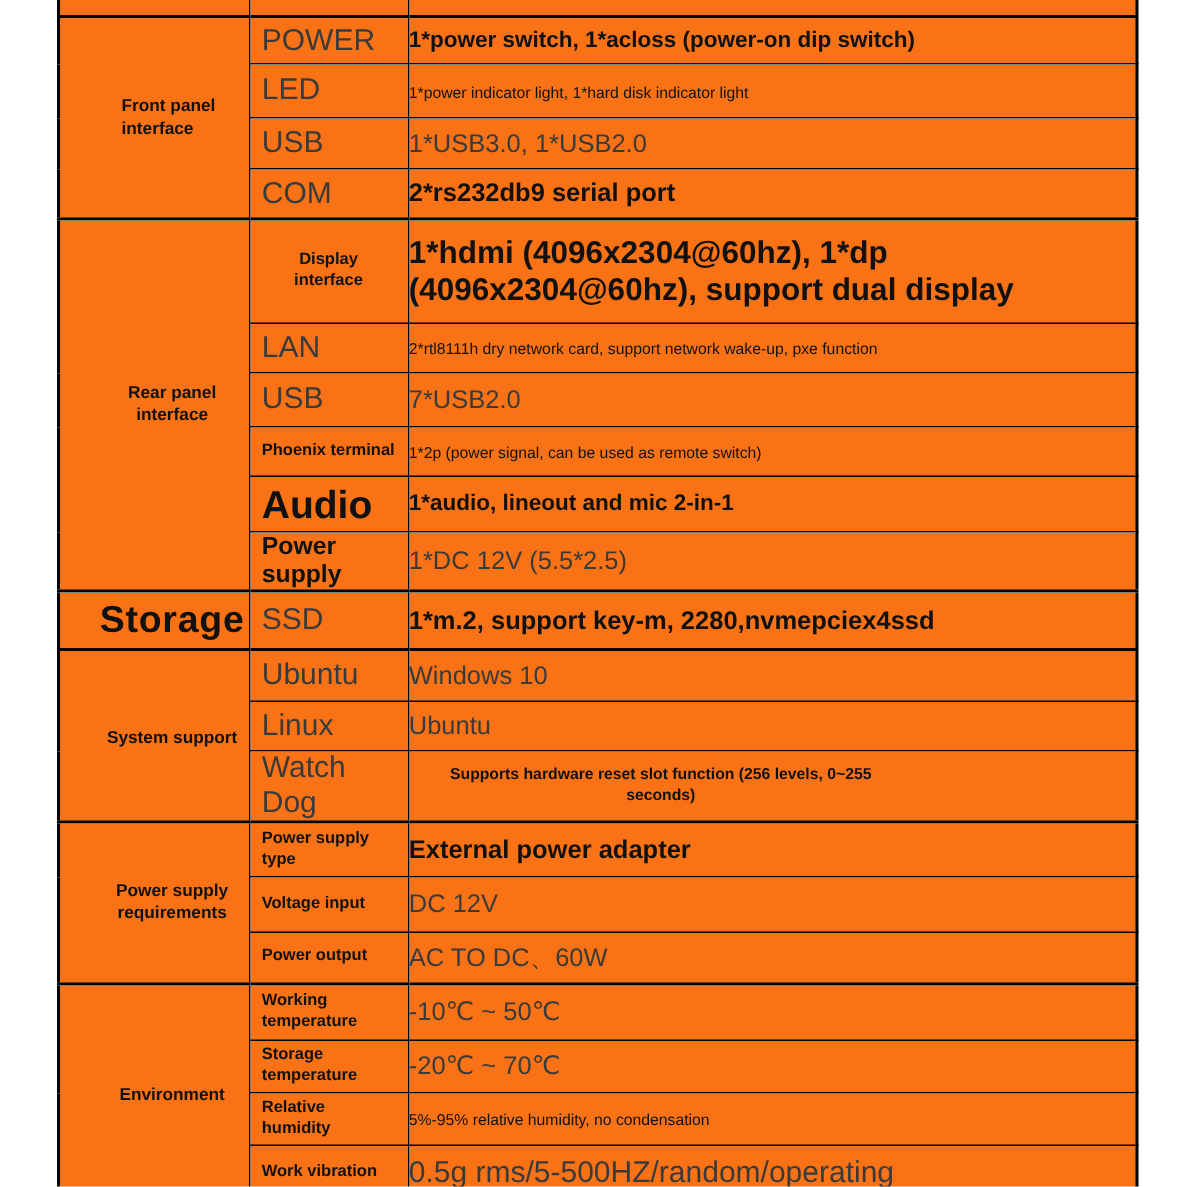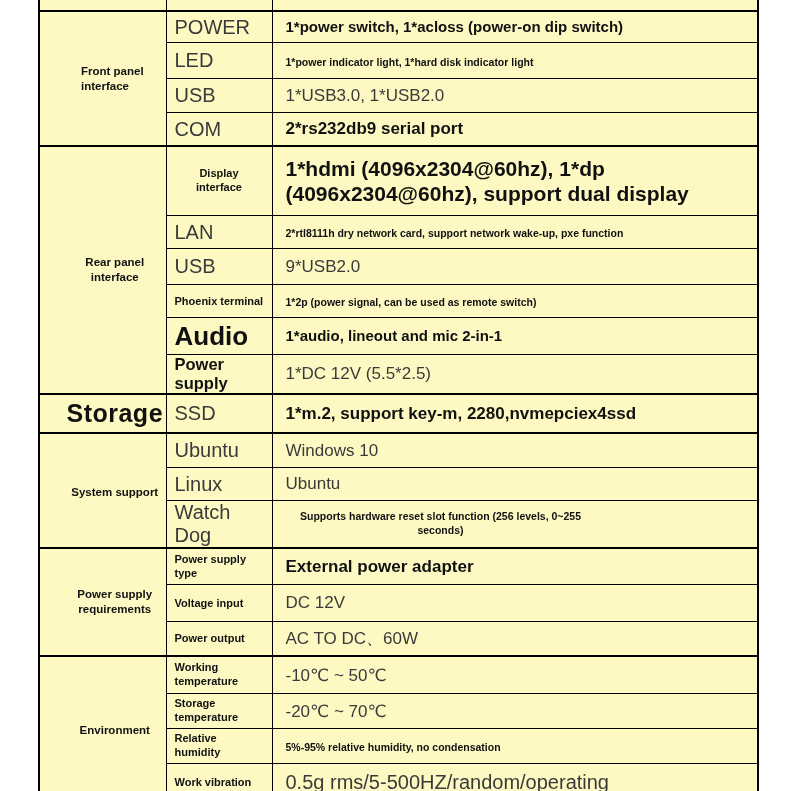--- a/index.html
+++ b/index.html
@@ -4,21 +4,21 @@
 <style>
   html,body{margin:0;padding:0;background:#fff;}
   body{
     width:788px;height:791px;position:relative;overflow:hidden;
     font-family:"Liberation Sans","DejaVu Sans",sans-serif;color:#1a1a1a;
   }
   .table-wrap{position:absolute;left:38px;top:0;}
   table{border-collapse:collapse;table-layout:fixed;width:719px;
         border-left:2px solid #000;border-right:2px solid #000;border-bottom:2px solid #000;border-top:none;}
   col.c-group{width:127px;} col.c-item{width:106px;} col.c-value{width:486px;}
-  td{border:1px solid #000;padding:0;vertical-align:middle;overflow:hidden;background:#fef9c3;}
+  td{border:1px solid #000;padding:0;vertical-align:middle;overflow:hidden;background:#f97316;}
   tr.sliver td{border-top:none;height:10px;}
   tr.gstart td{border-top:2px solid #000;}
   tr.h30 td{height:30px;} tr.h32 td{height:32px;} tr.h33 td{height:33px;}
   tr.h34 td{height:34px;} tr.h35 td{height:35px;} tr.h36 td{height:36px;}
   tr.h37 td{height:37px;} tr.h68 td{height:68px;}
 
   
   .gcell{text-align:center;}
   .glabel{font-size:11.5px;font-weight:700;color:#111;line-height:1.25;display:inline-block;text-align:center;margin-left:24px;}
   .gl-left{display:block;text-align:left;padding-left:17px;max-width:78px;}
@@ -28,27 +28,27 @@
   
   .icell{padding-left:8px;text-align:left;}
   .icell-center{text-align:center;padding-left:0;}
   .i-lg{font-size:20px;font-weight:400;color:#3a3a3a;}
   .i-audio{font-size:26px;font-weight:700;color:#111;}
   .i-md-b{font-size:16.5px;font-weight:700;color:#111;}
   .i-sm{font-size:11px;font-weight:700;color:#111;line-height:1.25;display:inline-block;vertical-align:middle;}
   .i-sm.wrapn{max-width:72px;}
 
   
-  .vcell{padding-left:13px;padding-right:6px;text-align:left;}
+  .vcell{padding-right:6px;text-align:left;}
   .v-reg{font-size:17px;font-weight:400;color:#3a3a3a;}
   .v-reg-lg{font-size:20px;font-weight:400;color:#3a3a3a;}
   .v-b15{font-size:15px;font-weight:700;color:#111;}
   .v-b17{font-size:17px;font-weight:700;color:#111;}
   .v-b21{font-size:21px;font-weight:700;color:#111;line-height:1.2;display:inline-block;max-width:472px;}
-  .v-sm-b{font-size:10.5px;font-weight:700;color:#111;}
+  .v-sm-b{font-size:10.5px;font-weight:400;color:#111;}
   .v-wd{font-size:10.5px;font-weight:700;color:#111;display:inline-block;width:300px;text-align:center;margin-left:18px;line-height:1.3;}
 </style>
 </head>
 <body>
 
 <div class="table-wrap">
 <table>
   <colgroup>
         <col class="c-group">
         <col class="c-item">
@@ -115,21 +115,21 @@
     </td>
     <td class="vcell">
       <span class="v-sm-b">2*rtl8111h dry network card, support network wake-up, pxe function</span>
     </td>
   </tr>
   <tr class="h35">
     <td class="icell">
       <span class="i-lg">USB</span>
     </td>
     <td class="vcell">
-      <span class="v-reg">9*USB2.0</span>
+      <span class="v-reg">7*USB2.0</span>
     </td>
   </tr>
   <tr class="h32">
     <td class="icell">
       <span class="i-sm">Phoenix terminal</span>
     </td>
     <td class="vcell">
       <span class="v-sm-b">1*2p (power signal, can be used as remote switch)</span>
     </td>
   </tr>

